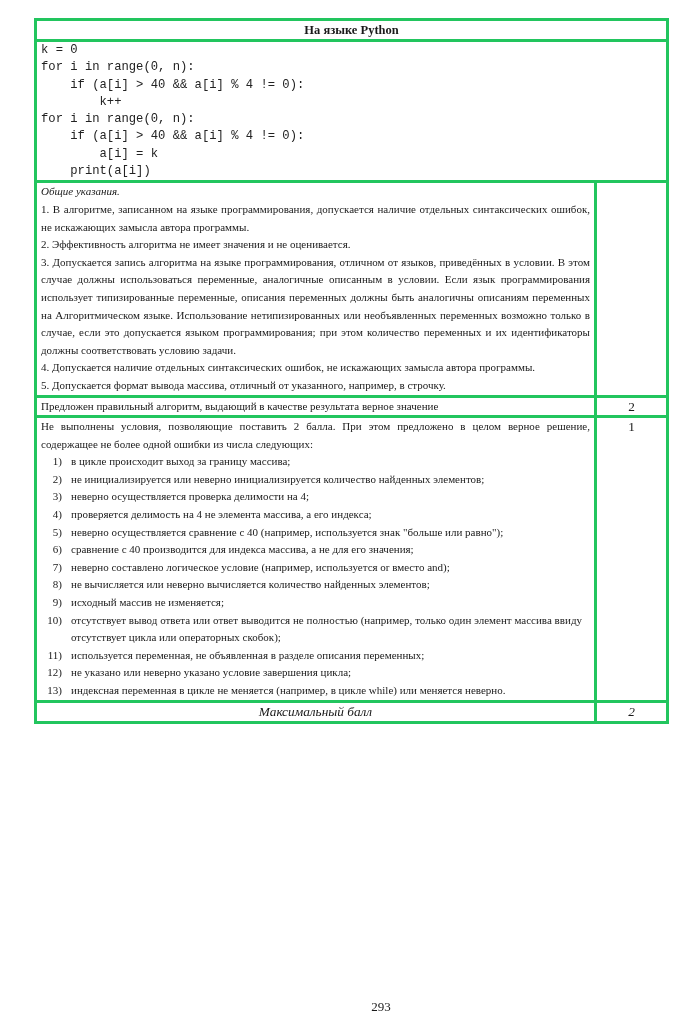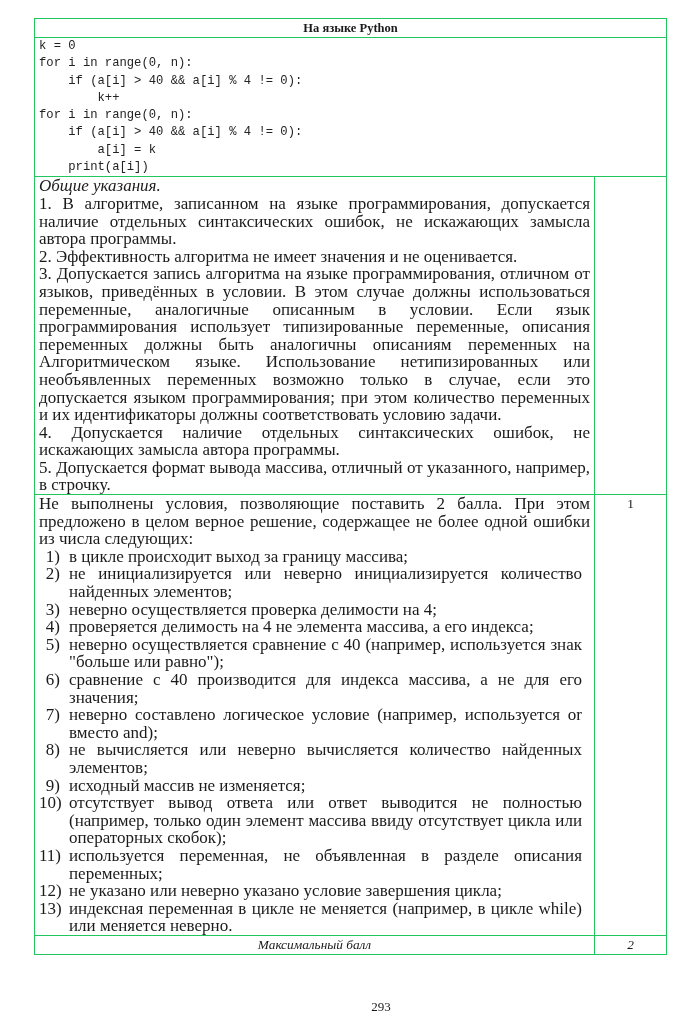--- a/index.html
+++ b/index.html
@@ -1,25 +1,25 @@
 <!DOCTYPE html>
 <html><head>
 <meta charset="utf-8">
 <style>
   html, body { margin: 0; padding: 0; background: #ffffff; }
   body { width: 698px; height: 1024px; position: relative; overflow: hidden;
          font-family: "Liberation Serif", "DejaVu Serif", serif; color: #1a1a1a; }
   .page-table { position: absolute; left: 34px; top: 18px; width: 632px;
                 border-collapse: collapse; table-layout: fixed; }
-  .page-table td { border: 1px solid #22c55e; vertical-align: top; padding: 0 4px; }
+  .page-table td { border: 3px solid #22c55e; vertical-align: top; padding: 0 4px; }
   .hdr { text-align: center; font-weight: bold; font-size: 12.5px; height: 18px; line-height: 18px;
          font-family: "Liberation Serif", serif; }
   .code { font-family: "Liberation Mono", "DejaVu Sans Mono", monospace; font-size: 12.2px;
           line-height: 17.3px; white-space: pre; padding: 2px 4px 1px 4px; color: #222; margin-left: 36px; }
-  .text { font-size: 17px; line-height: 17.6px; text-align: justify; padding: 1px 4px 2px 4px; }
+  .text { font-size: 11px; line-height: 17.6px; text-align: justify; padding: 1px 4px 2px 4px; }
   .italic { font-style: italic; }
   .score { text-align: center; font-size: 13.3px; line-height: 17.6px; padding-top: 1px; }
   .criteria-list { list-style: none; margin: 0; padding: 0; }
   .criteria-list li { display: flex; }
   .criteria-list .num { width: 30px; flex: 0 0 30px; text-align: right; padding-right: 9px; box-sizing: border-box; }
   .criteria-list .txt { flex: 1; text-align: justify; padding-right: 8px; }
   .max-label { text-align: center; font-style: italic; font-size: 13.3px; line-height: 18px; padding-right: 6px; }
   .max-val { text-align: center; font-style: italic; font-size: 13.3px; line-height: 18px; }
   .page-number { position: absolute; left: 0; width: 698px; top: 999px; text-align: center; font-size: 13px; padding-left: 32px; }
 </style>
@@ -41,20 +41,24 @@
   <tr>
     <td class="text">
       <div class="italic">Общие указания.</div>
       <div>1. В алгоритме, записанном на языке программирования, допускается наличие отдельных синтаксических ошибок, не искажающих замысла автора программы.</div>
       <div>2. Эффективность алгоритма не имеет значения и не оценивается.</div>
       <div>3. Допускается запись алгоритма на языке программирования, отличном от языков, приведённых в условии. В этом случае должны использоваться переменные, аналогичные описанным в условии. Если язык программирования использует типизированные переменные, описания переменных должны быть аналогичны описаниям переменных на Алгоритмическом языке. Использование нетипизированных или необъявленных переменных возможно только в случае, если это допускается языком программирования; при этом количество переменных и их идентификаторы должны соответствовать условию задачи.</div>
       <div>4. Допускается наличие отдельных синтаксических ошибок, не искажающих замысла автора программы.</div>
       <div>5. Допускается формат вывода массива, отличный от указанного, например, в строчку.</div>
     </td>
     <td></td>
+  </tr>
+  <tr>
+    <td class="text">Предложен правильный алгоритм, выдающий в качестве результата верное значение</td>
+    <td class="score">2</td>
   </tr>
   <tr>
     <td class="text">
       <div>Не выполнены условия, позволяющие поставить 2 балла. При этом предложено в целом верное решение, содержащее не более одной ошибки из числа следующих:</div>
       <ul class="criteria-list">
         <li>
               <span class="num">1)</span>
               <span class="txt">в цикле происходит выход за границу массива;</span>
             </li>
         <li>

